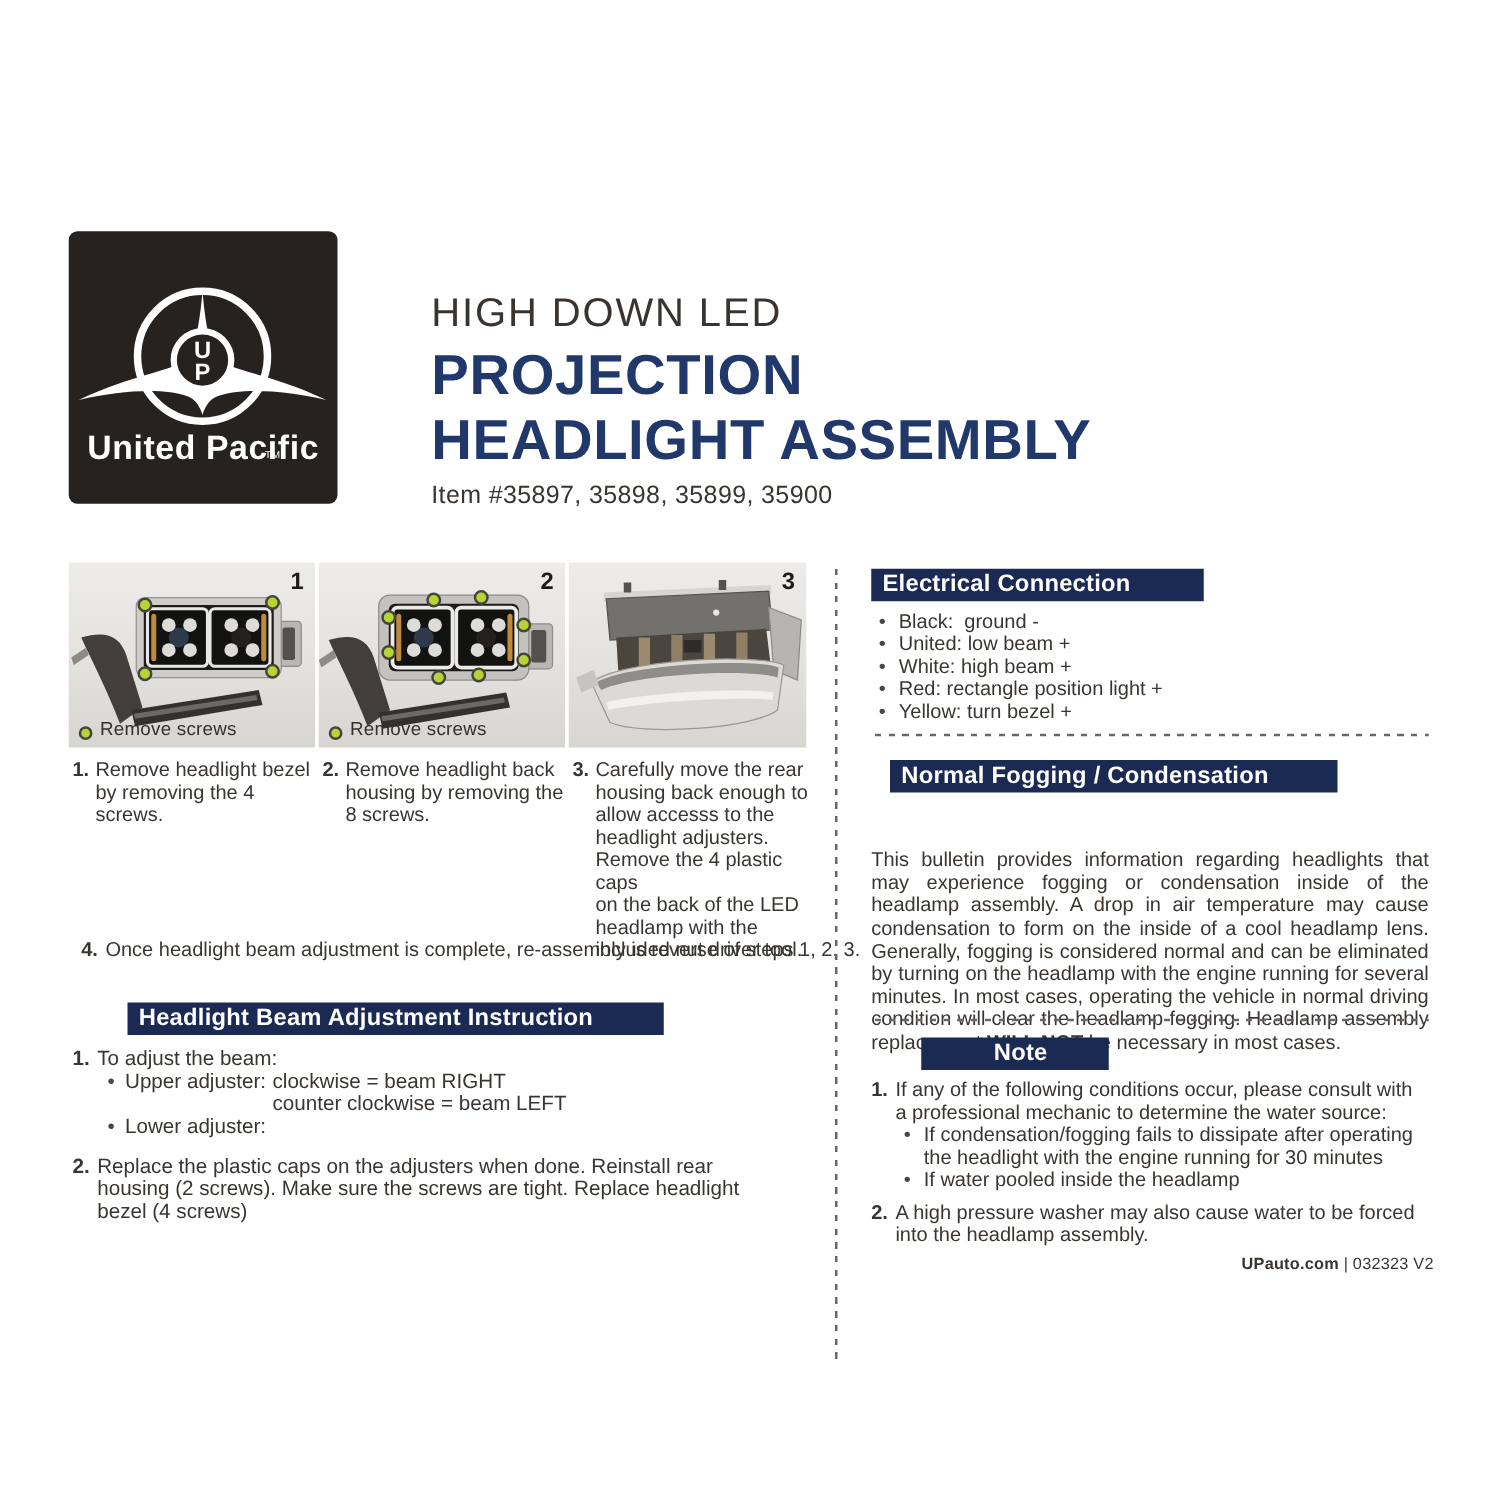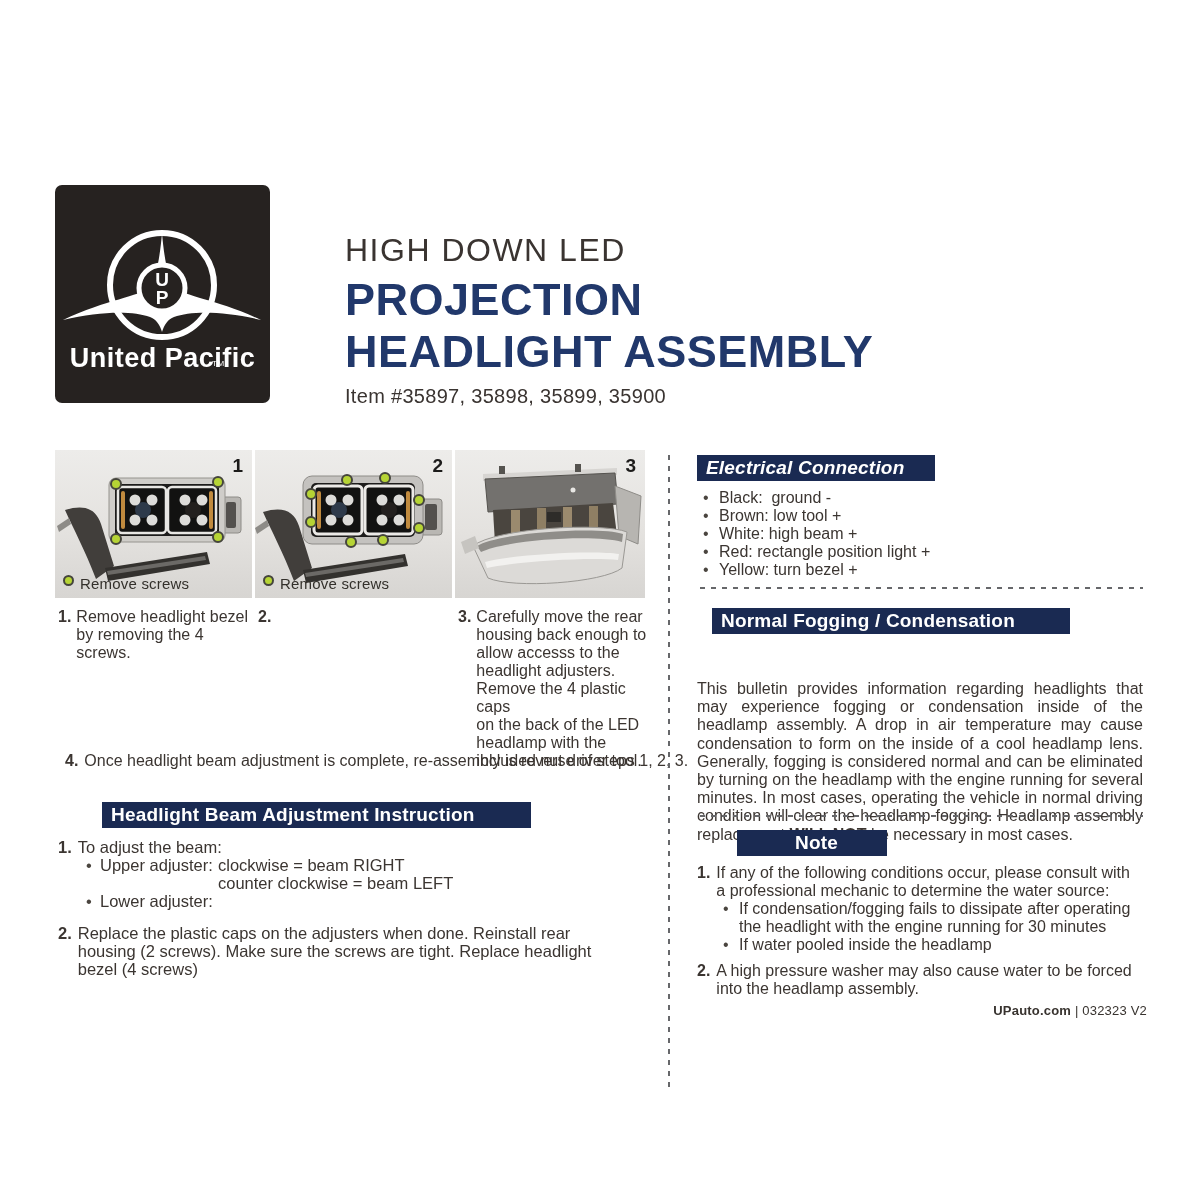--- a/index.html
+++ b/index.html
@@ -17,32 +17,32 @@
   .titles{position:absolute;left:345px;top:234px;line-height:1;}
   .t1{font-size:32px;font-weight:500;color:#3a3431;letter-spacing:1.5px;margin-bottom:11px;}
   .t2,.t3{font-size:45px;font-weight:800;color:#21386b;letter-spacing:.5px;margin-bottom:7px;}
   .t-item{font-size:20px;color:#3a3431;margin-top:12px;letter-spacing:.3px;}
 
   
   .bar{position:absolute;height:26px;background:#1a2a52;color:#ffffff;
        font-size:19px;font-weight:700;line-height:26px;padding-left:9px;box-sizing:border-box;
        letter-spacing:.2px;}
   .bar-beam{left:55px;top:802px;width:429px;margin-left:47px;}
-  .bar-electrical{left:697px;top:455px;width:238px;font-style:italic;}
+  .bar-electrical{left:697px;top:455px;width:266px;}
   .bar-fogging{left:712px;top:608px;width:358px;}
   .bar-note{left:737px;top:830px;width:150px;text-align:center;}
 
   
   .photos-row{position:absolute;left:55px;top:450px;display:flex;gap:3px;}
   .photo{position:relative;height:148px;background:linear-gradient(180deg,#edecea 0%,#e4e2df 55%,#d7d5d2 100%);
          overflow:hidden;}
   .photo.p1,.photo.p2{width:197px;}
   .photo.p3{width:190px;}
   .photo-number{position:absolute;top:6px;right:9px;font-size:19px;font-weight:700;color:#1c1b1a;line-height:1;}
-  .legend{position:absolute;left:8px;bottom:6px;display:flex;align-items:flex-start;gap:6px;}
+  .legend{position:absolute;left:8px;bottom:6px;display:flex;align-items:flex-end;gap:6px;}
   .legend .gdot{width:11px;height:11px;border-radius:50%;background:#b6d435;border:2px solid #45453c;box-sizing:border-box;}
   .legend .ltxt{font-size:15px;color:#33302b;letter-spacing:.2px;}
 
   
   .captions-row{position:absolute;left:58px;top:608px;display:flex;}
   .cap{display:flex;font-size:16px;line-height:18px;color:#3b3531;}
   .cap .num{font-weight:700;margin-right:5px;white-space:nowrap;}
   .cap .txt{white-space:pre-line;}
   .cap1{width:200px;}
   .cap2{width:200px;}
@@ -224,20 +224,23 @@
   </div>
 
   <div class="captions-row">
     <div class="cap cap1">
       <span class="num">1.</span>
       <span class="txt">Remove headlight bezel
 by removing the 4 screws.</span>
     </div>
     <div class="cap cap2">
       <span class="num">2.</span>
+      <span class="txt">Remove headlight back
+housing by removing the
+8 screws.</span>
     </div>
     <div class="cap cap3">
       <span class="num">3.</span>
       <span class="txt">Carefully move the rear
 housing back enough to
 allow accesss to the
 headlight adjusters.
 Remove the 4 plastic caps
 on the back of the LED
 headlamp with the
@@ -280,21 +283,21 @@
   <div class="vdash"></div>
 
   <div class="bar bar-electrical">Electrical Connection</div>
   <div class="elec-list">
     <div class="b-item">
       <span class="dot">•</span>
       <span class="txt">Black:  ground -</span>
     </div>
     <div class="b-item">
       <span class="dot">•</span>
-      <span class="txt">Brown: low tool +</span>
+      <span class="txt">United: low beam +</span>
     </div>
     <div class="b-item">
       <span class="dot">•</span>
       <span class="txt">White: high beam +</span>
     </div>
     <div class="b-item">
       <span class="dot">•</span>
       <span class="txt">Red: rectangle position light +</span>
     </div>
     <div class="b-item">

